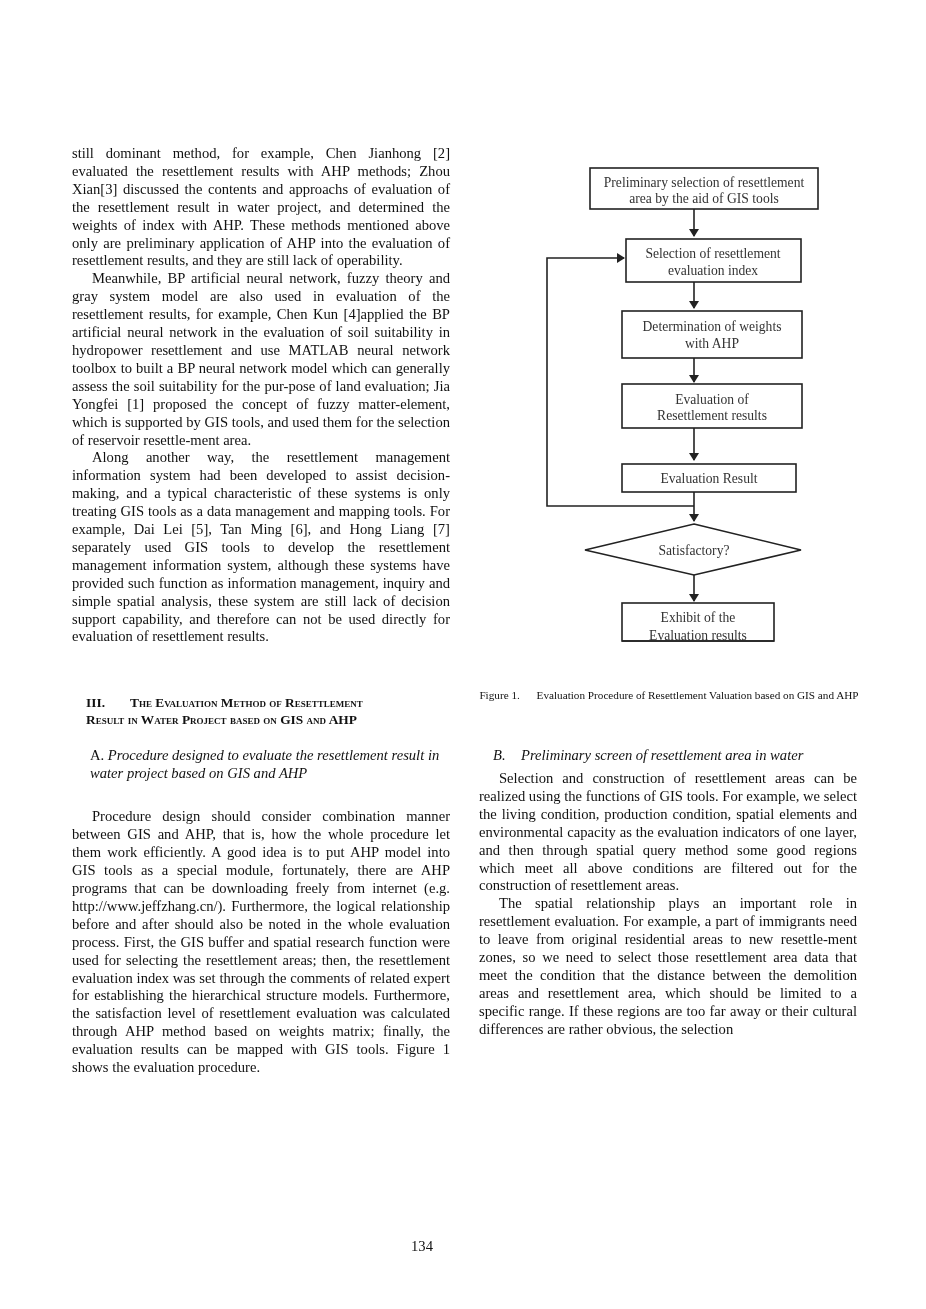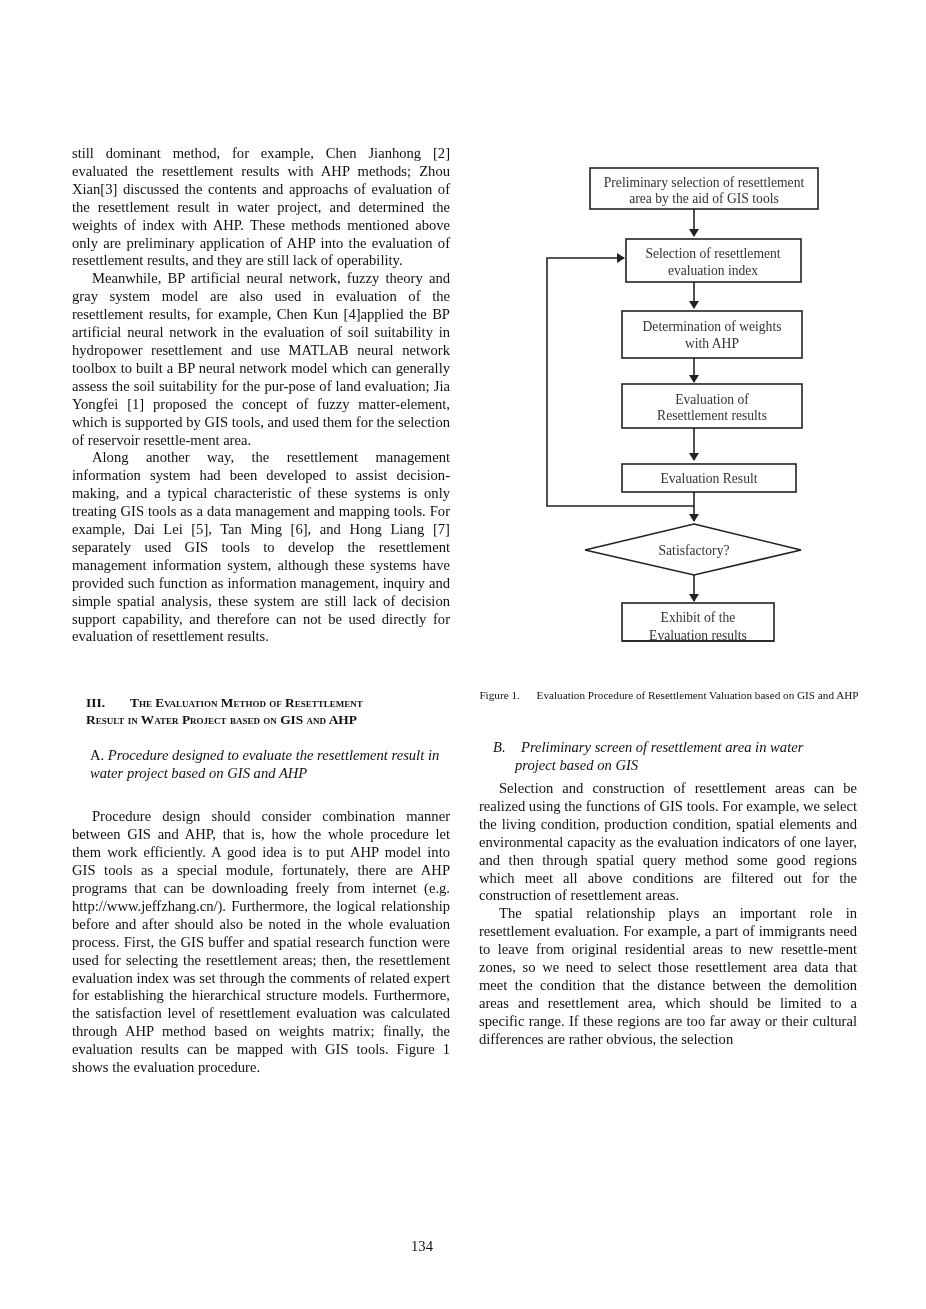--- a/index.html
+++ b/index.html
@@ -8,21 +8,21 @@
     .col { position: absolute; font-size: 14.6px; line-height: 17.9px; text-align: justify; }
     .left { left: 72px; top: 145px; width: 378px; }
     .right { left: 479px; top: 734px; width: 378px; }
     p { margin: 0; }
     p.indent { text-indent: 20px; }
     .sec-head { font-weight: bold; font-size: 13.4px; line-height: 17px; margin: 16px 0 0 14px; text-align: left; }
     .sec-head .sc { font-variant: small-caps; }
     .sec-head .num { display: inline-block; width: 44px; margin-top: 32px; }
     .sub-head { font-style: italic; margin: 18px 0 26px 18px; text-align: left; line-height: 18px; }
     .sub-head .lbl { font-style: normal; }
-    .sub-head-b { font-style: italic; margin: 4px 0 6px 14px; text-align: left; line-height: 18px; }
+    .sub-head-b { font-style: italic; margin: 12px 0 6px 14px; text-align: left; line-height: 18px; }
     .sub-head-b .lbl { display: inline-block; width: 28px; }
     .sub-head-b .l2 { padding-left: 22px; display: block; }
     .caption { position: absolute; left: 479px; top: 688px; width: 380px; font-size: 11.2px; line-height: 14px; text-align: center; }
     .caption .fig { margin-right: 14px; }
     .page-num { position: absolute; left: 0; width: 844px; top: 1238px; text-align: center; font-size: 14.6px; }
     svg.flow { position: absolute; left: 0; top: 0; }
     svg.flow text { font-family: "Liberation Serif", serif; font-size: 13.6px; fill: #333; }
     svg.flow rect, svg.flow polygon, svg.flow line, svg.flow polyline { stroke: #222; stroke-width: 1.6; fill: none; }
     svg.flow rect.box, svg.flow polygon.box { fill: #fff; }
   </style>
@@ -111,20 +111,19 @@
 
 <div class="caption">
   <span class="fig">Figure 1.</span>
   <span>Evaluation Procedure of Resettlement Valuation based on GIS and AHP</span>
 </div>
 
 <div class="col right">
 
   <div class="sub-head-b">
     <span class="lbl">B.</span><span>Preliminary screen of resettlement  area  in water</span>
-    <span class="l2">project based on GIS</span>
   </div>
 
   <p class="indent">Selection and construction of resettlement areas can be realized using the functions of GIS tools. For example, we select the living condition, production condition, spatial elements and environmental capacity as the evaluation indicators of one layer, and then through spatial query method some good regions which meet all above conditions are filtered out for the construction of resettlement areas.</p>
   <p class="indent">The spatial relationship plays an important role in resettlement evaluation. For example, a part of immigrants need to leave from original residential areas to new resettle-ment zones, so we need to select those resettlement area data that meet the condition that the distance between the demolition areas and resettlement area, which should be limited to a specific range. If these regions are too far away or their cultural differences are rather obvious, the selection</p>
 </div>
 
 <div class="page-num">134</div>
 
 </body></html>

